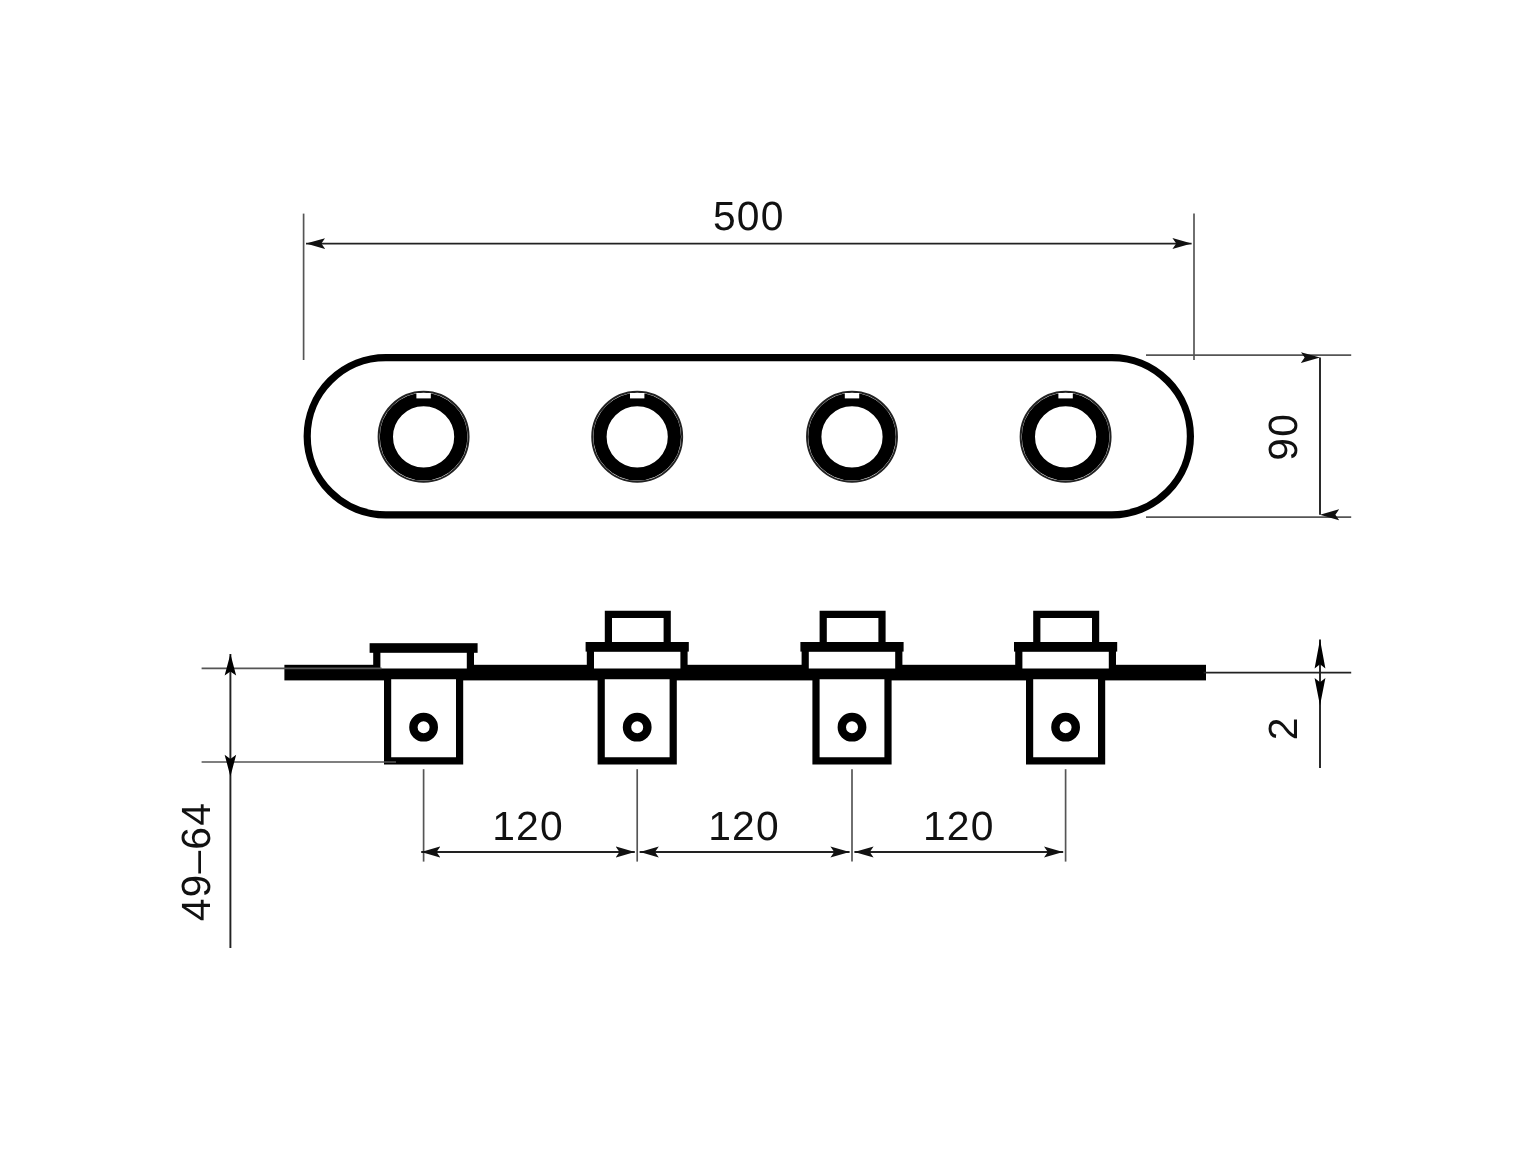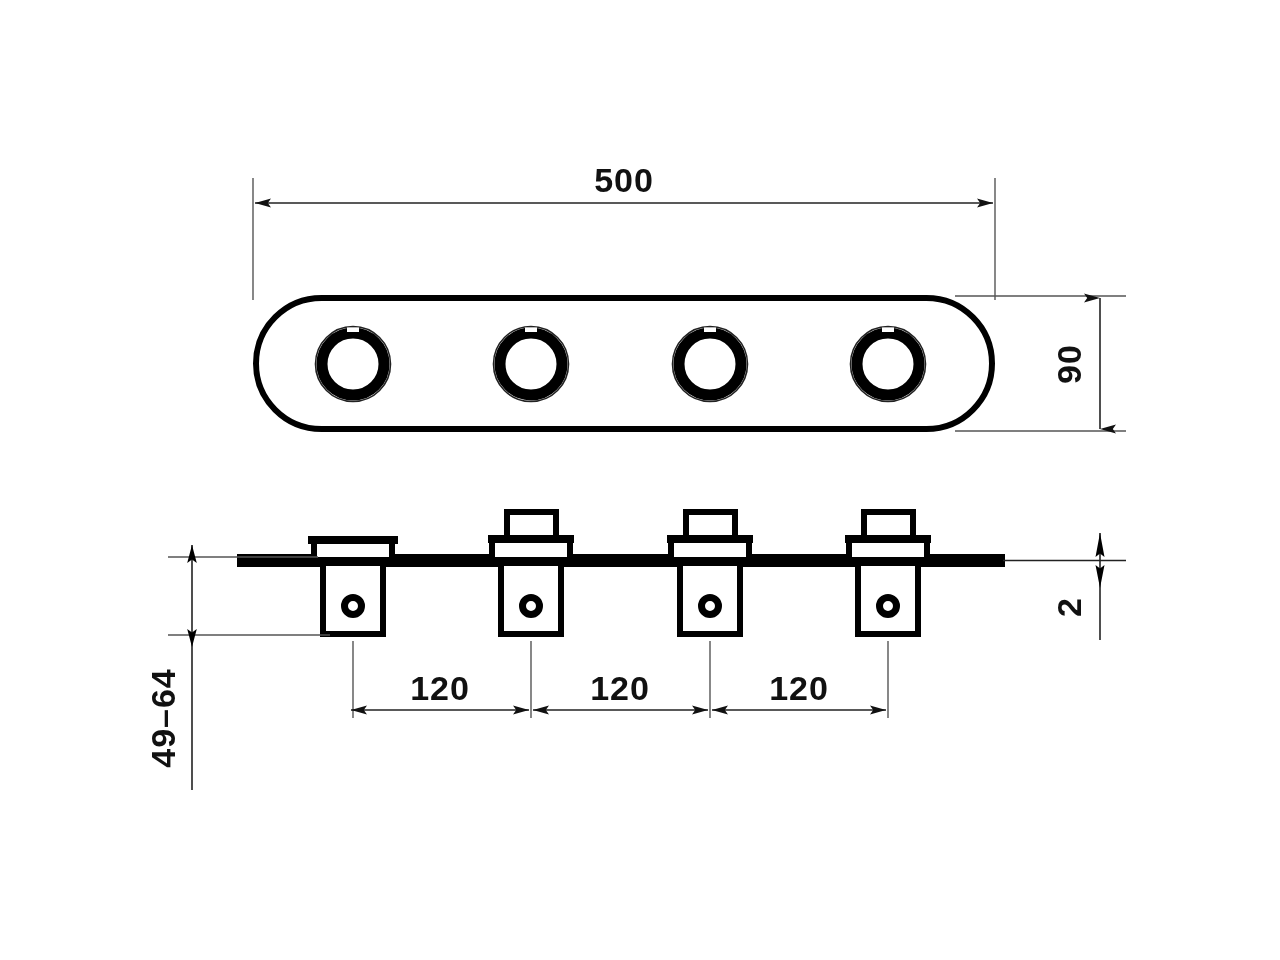--- a/index.html
+++ b/index.html
@@ -12,21 +12,20 @@
     width: 1280px;
     height: 960px;
     overflow: hidden;
     font-family: "Liberation Sans", sans-serif;
   }
   #drawing-root {
     position: relative;
     width: 1280px;
     height: 960px;
     background: #ffffff;
-    font-weight: bold;
   }
   svg#cad {
     display: block;
     width: 1280px;
     height: 960px;
   }
   .dim-text {
     font-family: "Liberation Sans", sans-serif;
     font-size: 34px;
     fill: #111111;

